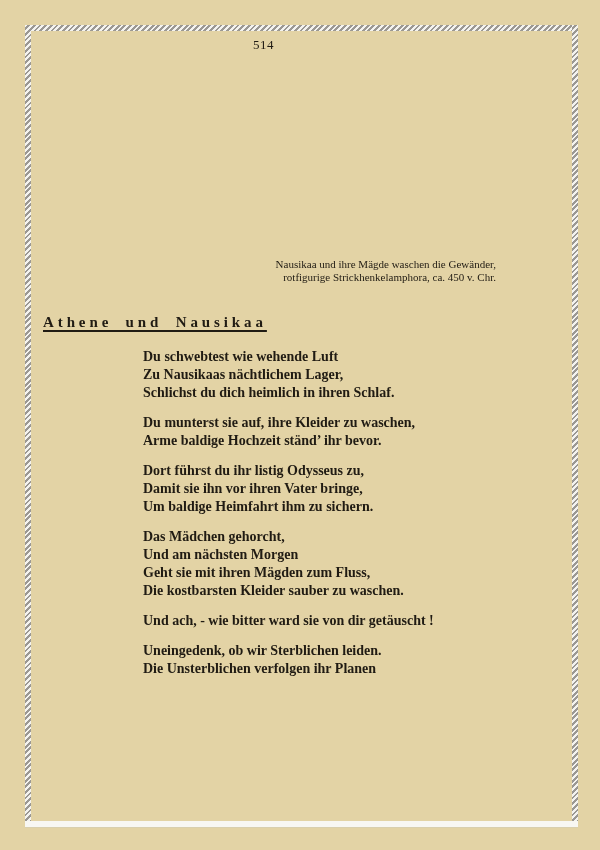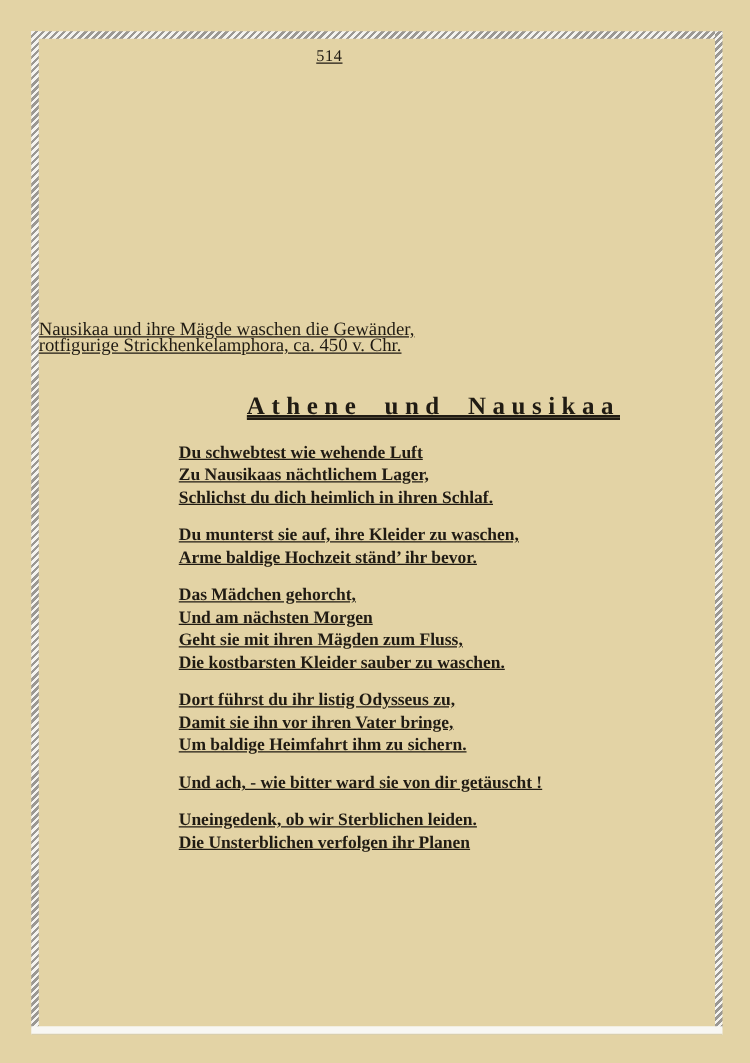--- a/index.html
+++ b/index.html
@@ -25,38 +25,37 @@
   .border-bottom {
     position: absolute;
     left: 25px; top: 821px; width: 553px; height: 6px;
     background: #f8f7f3;
     border-bottom: 1px solid #d9cfae;
   }
   .content {
     position: absolute;
     left: 31px; top: 31px;
     width: 465px;
-    text-decoration: underline;
   }
   .page-number {
     padding-top: 6px;
     text-align: center;
     font-size: 13px;
     letter-spacing: 0.5px;
   }
   .image-space { height: 205px; }
   .caption {
-    text-align: left;
-    font-size: 15px;
+    text-align: right;
+    font-size: 11px;
     line-height: 13px;
   }
   .title {
     margin: 30px 0 0 12px;
-    text-align: right;
-    font-size: 20px;
+    text-align: left;
+    font-size: 15px;
     font-weight: bold;
     letter-spacing: 0.26em;
     word-spacing: 0.38em;
     text-decoration: underline;
     text-underline-offset: 3px;
     text-decoration-thickness: 1.5px;
   }
   .poem {
     margin-top: 17px;
     padding-left: 112px;
@@ -95,30 +94,30 @@
       <div class="poem-line">Zu Nausikaas nächtlichem Lager,</div>
       <div class="poem-line">Schlichst du dich heimlich in ihren Schlaf.</div>
     </div>
 
     <div class="stanza">
       <div class="poem-line">Du munterst sie auf, ihre Kleider zu waschen,</div>
       <div class="poem-line">Arme baldige Hochzeit ständ’ ihr bevor.</div>
     </div>
 
     <div class="stanza">
+      <div class="poem-line">Dort führst du ihr listig Odysseus zu,</div>
+      <div class="poem-line">Damit sie ihn vor ihren Vater bringe,</div>
+      <div class="poem-line">Um baldige Heimfahrt ihm zu sichern.</div>
+    </div>
+
+    <div class="stanza">
       <div class="poem-line">Das Mädchen gehorcht,</div>
       <div class="poem-line">Und am nächsten Morgen</div>
       <div class="poem-line">Geht sie mit ihren Mägden zum Fluss,</div>
       <div class="poem-line">Die kostbarsten Kleider sauber zu waschen.</div>
-    </div>
-
-    <div class="stanza">
-      <div class="poem-line">Dort führst du ihr listig Odysseus zu,</div>
-      <div class="poem-line">Damit sie ihn vor ihren Vater bringe,</div>
-      <div class="poem-line">Um baldige Heimfahrt ihm zu sichern.</div>
     </div>
 
 
     <div class="stanza">
       <div class="poem-line">Und ach, - wie bitter ward sie von dir getäuscht !</div>
     </div>
 
     <div class="stanza">
       <div class="poem-line">Uneingedenk, ob wir Sterblichen leiden.</div>
       <div class="poem-line">Die Unsterblichen verfolgen ihr Planen</div>

